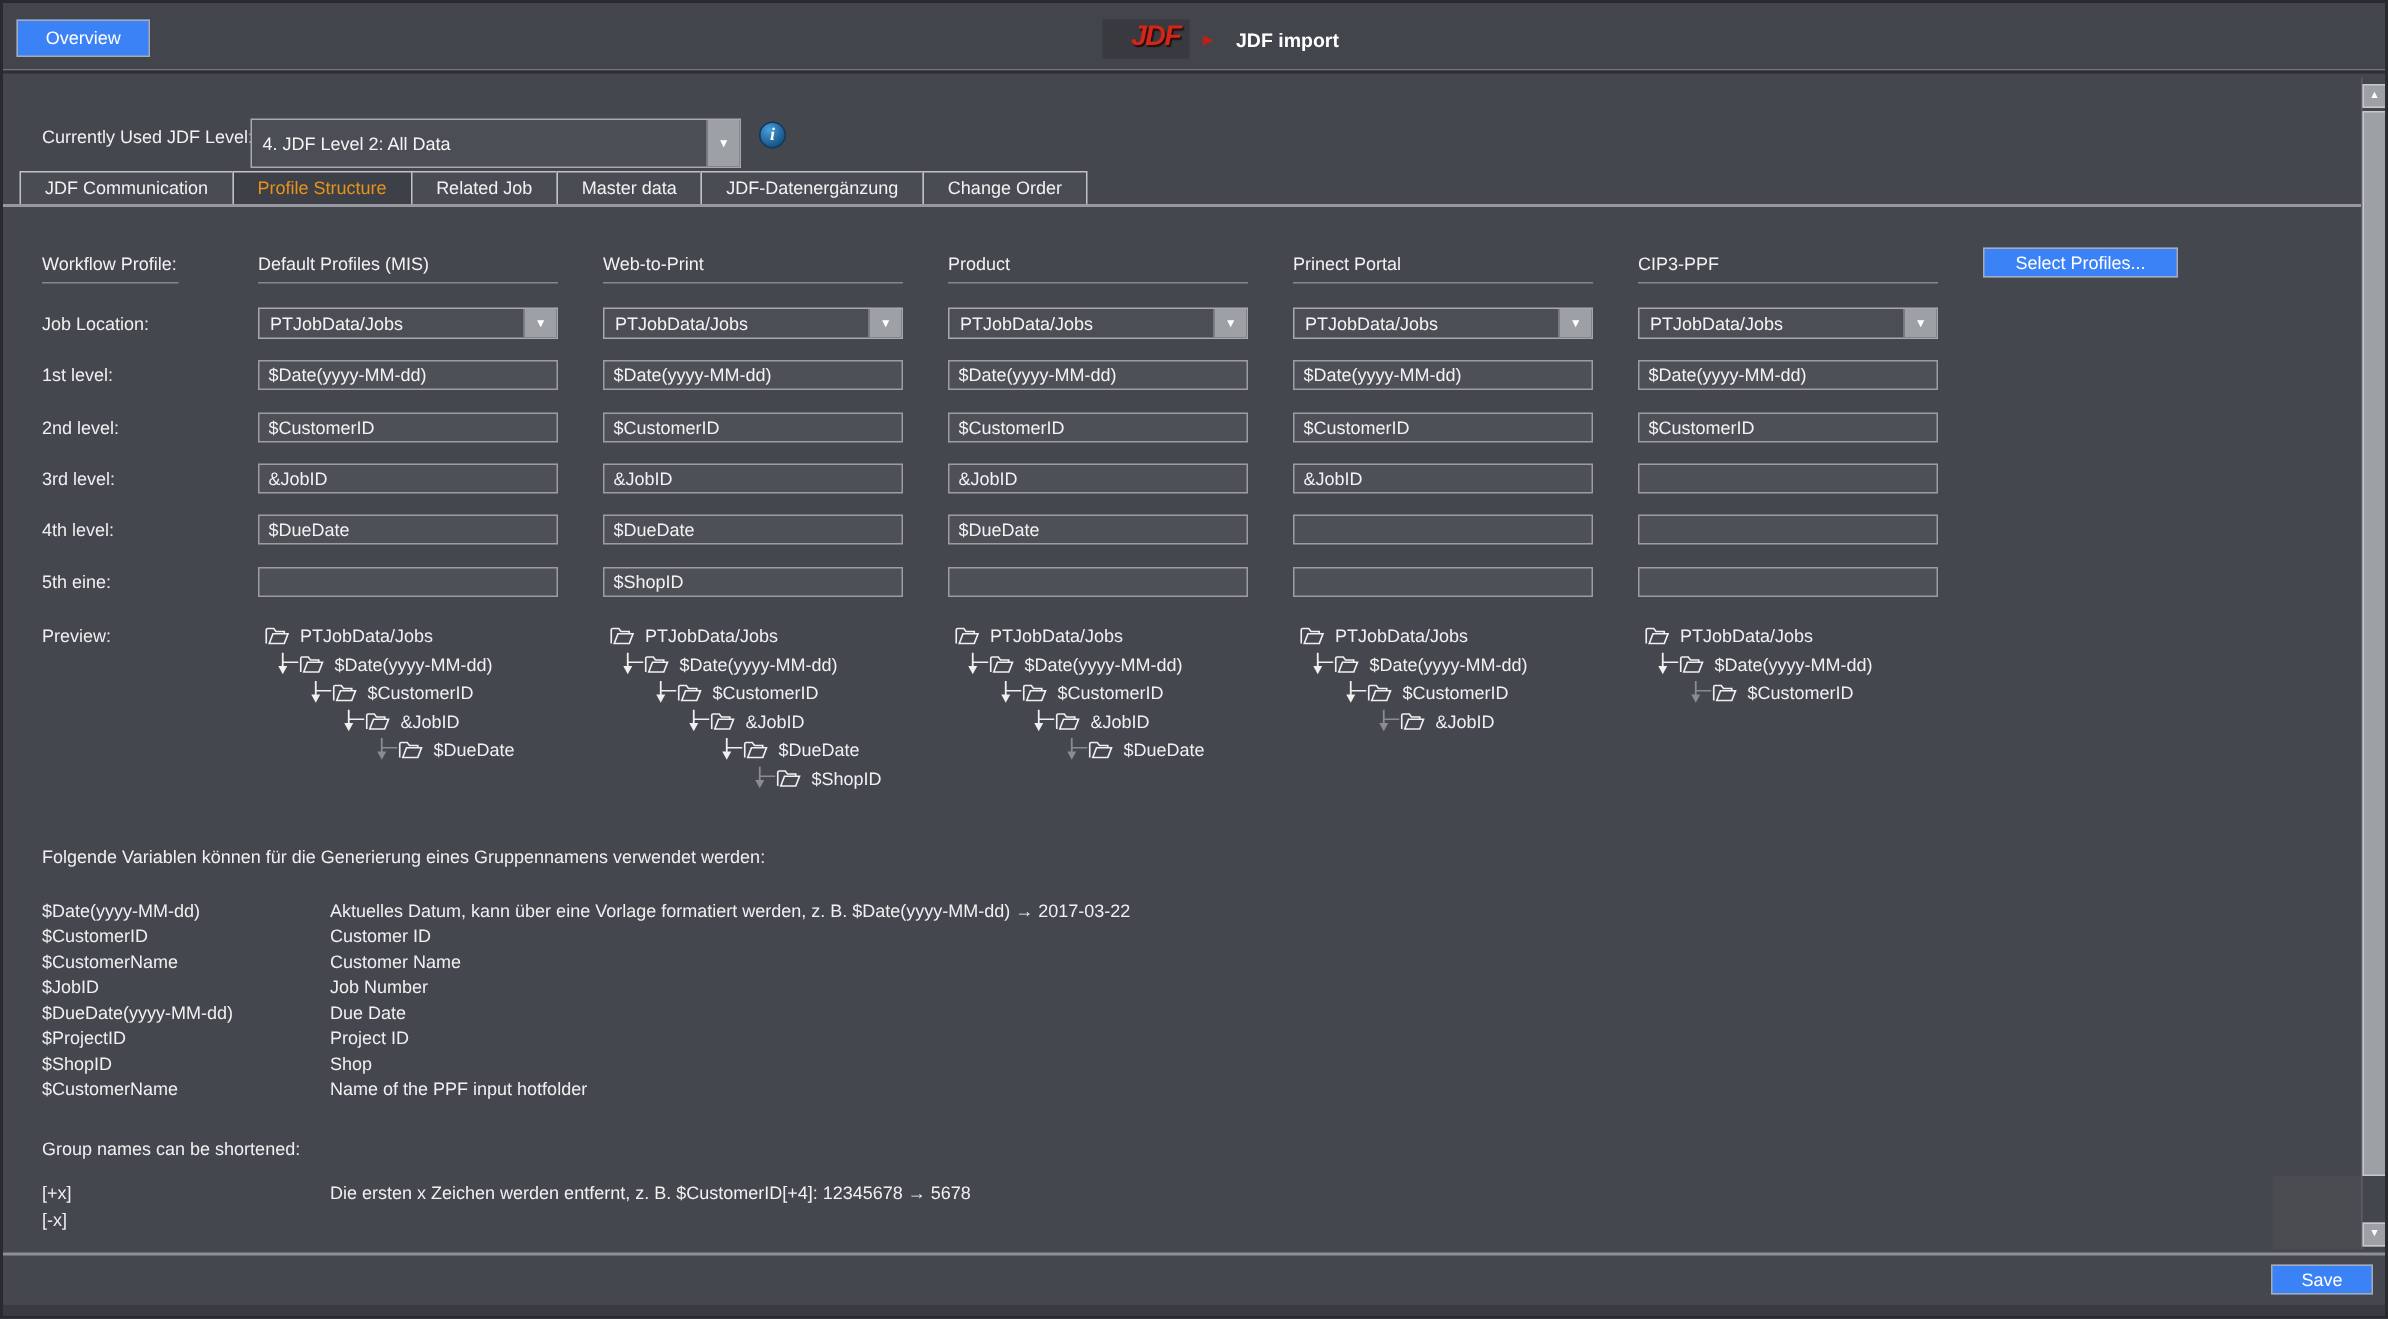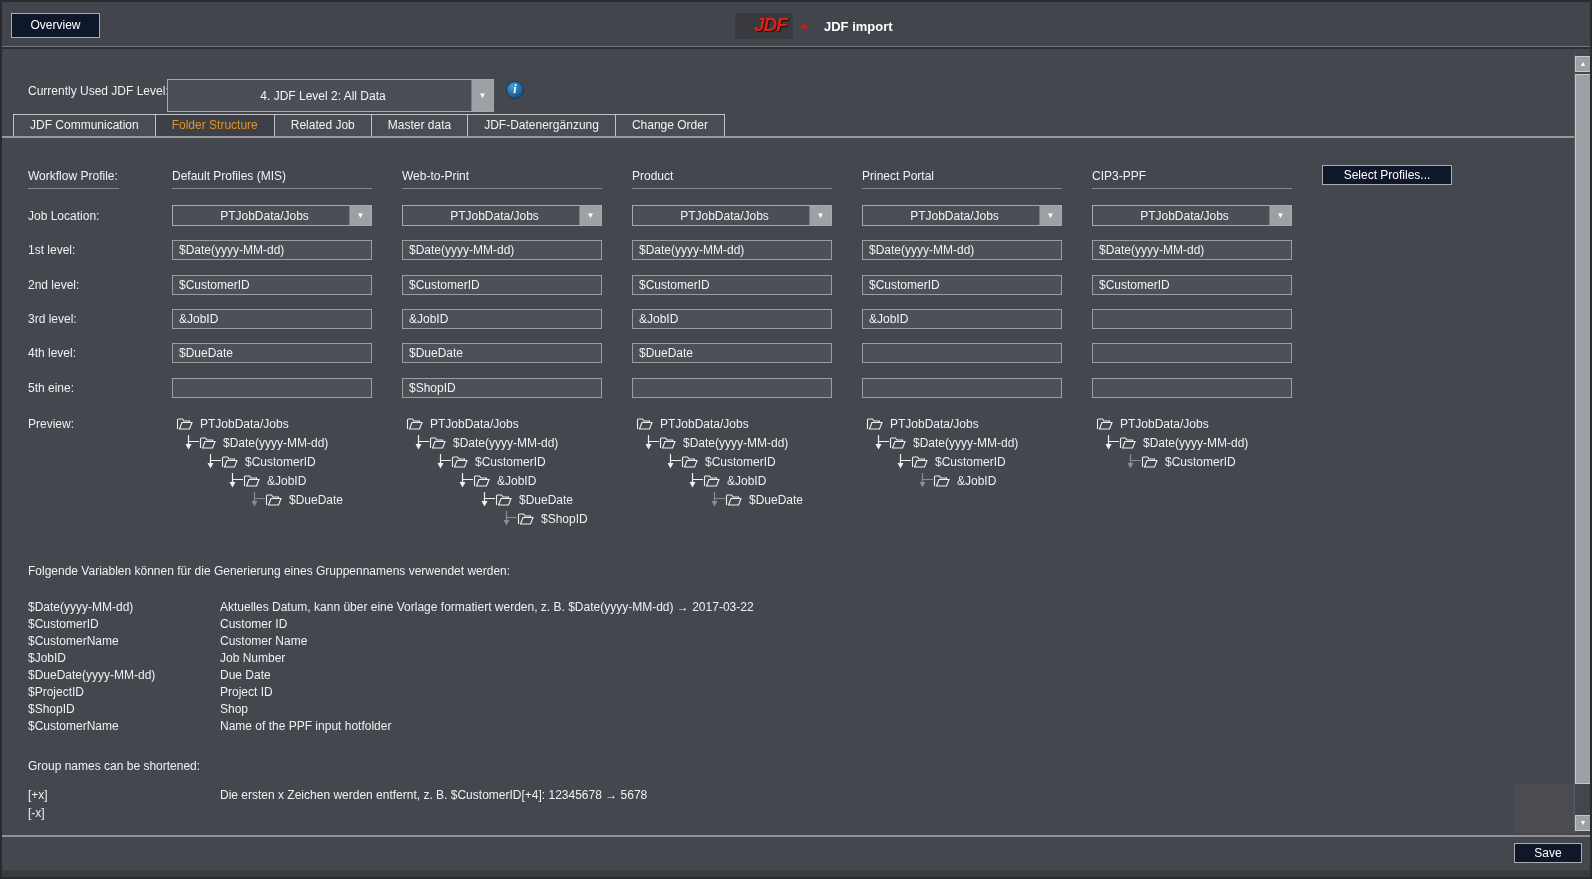--- a/index.html
+++ b/index.html
@@ -1,24 +1,24 @@
 <!DOCTYPE html>
 <html><head>
 <meta charset="utf-8">
 <style>
   html,body{margin:0;padding:0;background:#33343a;}
   body{font-family:"Liberation Sans",sans-serif;font-size:12px;color:#f0f0f0;}
   #window{position:relative;width:1592px;height:879px;background:#45474f;overflow:hidden;
           box-sizing:border-box;border:2px solid #292a2e;}
-  .abs{position:absolute;text-align:center;}
+  .abs{position:absolute;}
   
   .topbar{position:absolute;left:0;top:0;width:100%;height:44px;background:#43454c;}
   .topbar-sep1{position:absolute;left:0;top:44px;width:100%;height:1px;background:#73757b;}
   .topbar-sep2{position:absolute;left:0;top:45px;width:100%;height:2px;background:#2e2f34;}
-  .btn{background:#0f172a;color:#ffffff;text-align:center;box-sizing:border-box;
+  .btn{background:#3b82f6;color:#ffffff;text-align:center;box-sizing:border-box;
        border:1px solid #a9abb0;cursor:default;white-space:nowrap;}
   .overview{left:9px;top:11px;width:89px;height:25px;line-height:23px;font-size:12px;}
   .logo-plate{left:733px;top:11px;width:58px;height:26px;background:#393a3f;}
   .logo-jdf{left:752px;top:12px;color:#d42618;font-weight:bold;font-style:italic;font-size:19px;
             text-shadow:1px 1px 1px rgba(30,0,0,0.85);letter-spacing:-1px;}
   .logo-arrow{left:800px;top:19px;color:#c21f12;font-size:9px;}
   .app-title{left:822px;top:17px;font-weight:bold;font-size:13px;color:#ffffff;}
   
   .lvl-label{left:26px;top:82px;}
   .select{background:#4c4e55;border:1px solid #a6a8ad;box-sizing:border-box;display:flex;
@@ -90,21 +90,21 @@
 
   <div class="abs lvl-label">Currently Used JDF Level:</div>
   <div class="abs select jdf-select">
     <span class="val">4. JDF Level 2: All Data</span>
     <span class="arrow">▼</span>
   </div>
   <div class="abs info">i</div>
 
   <div id="tabbar">
       <div class="tab">JDF Communication</div>
-      <div class="tab active">Folder Structure</div>
+      <div class="tab active">Profile Structure</div>
       <div class="tab">Related Job</div>
       <div class="tab">Master data</div>
       <div class="tab">JDF-Datenergänzung</div>
       <div class="tab">Change Order</div>
     </div>
   <div class="tabbar-line"></div>
 
   <div id="grid">
       <div class="col-header" style="left: 26px;">Workflow Profile:</div>
       <div class="underline" style="left: 26px; width: 91px;"></div>

